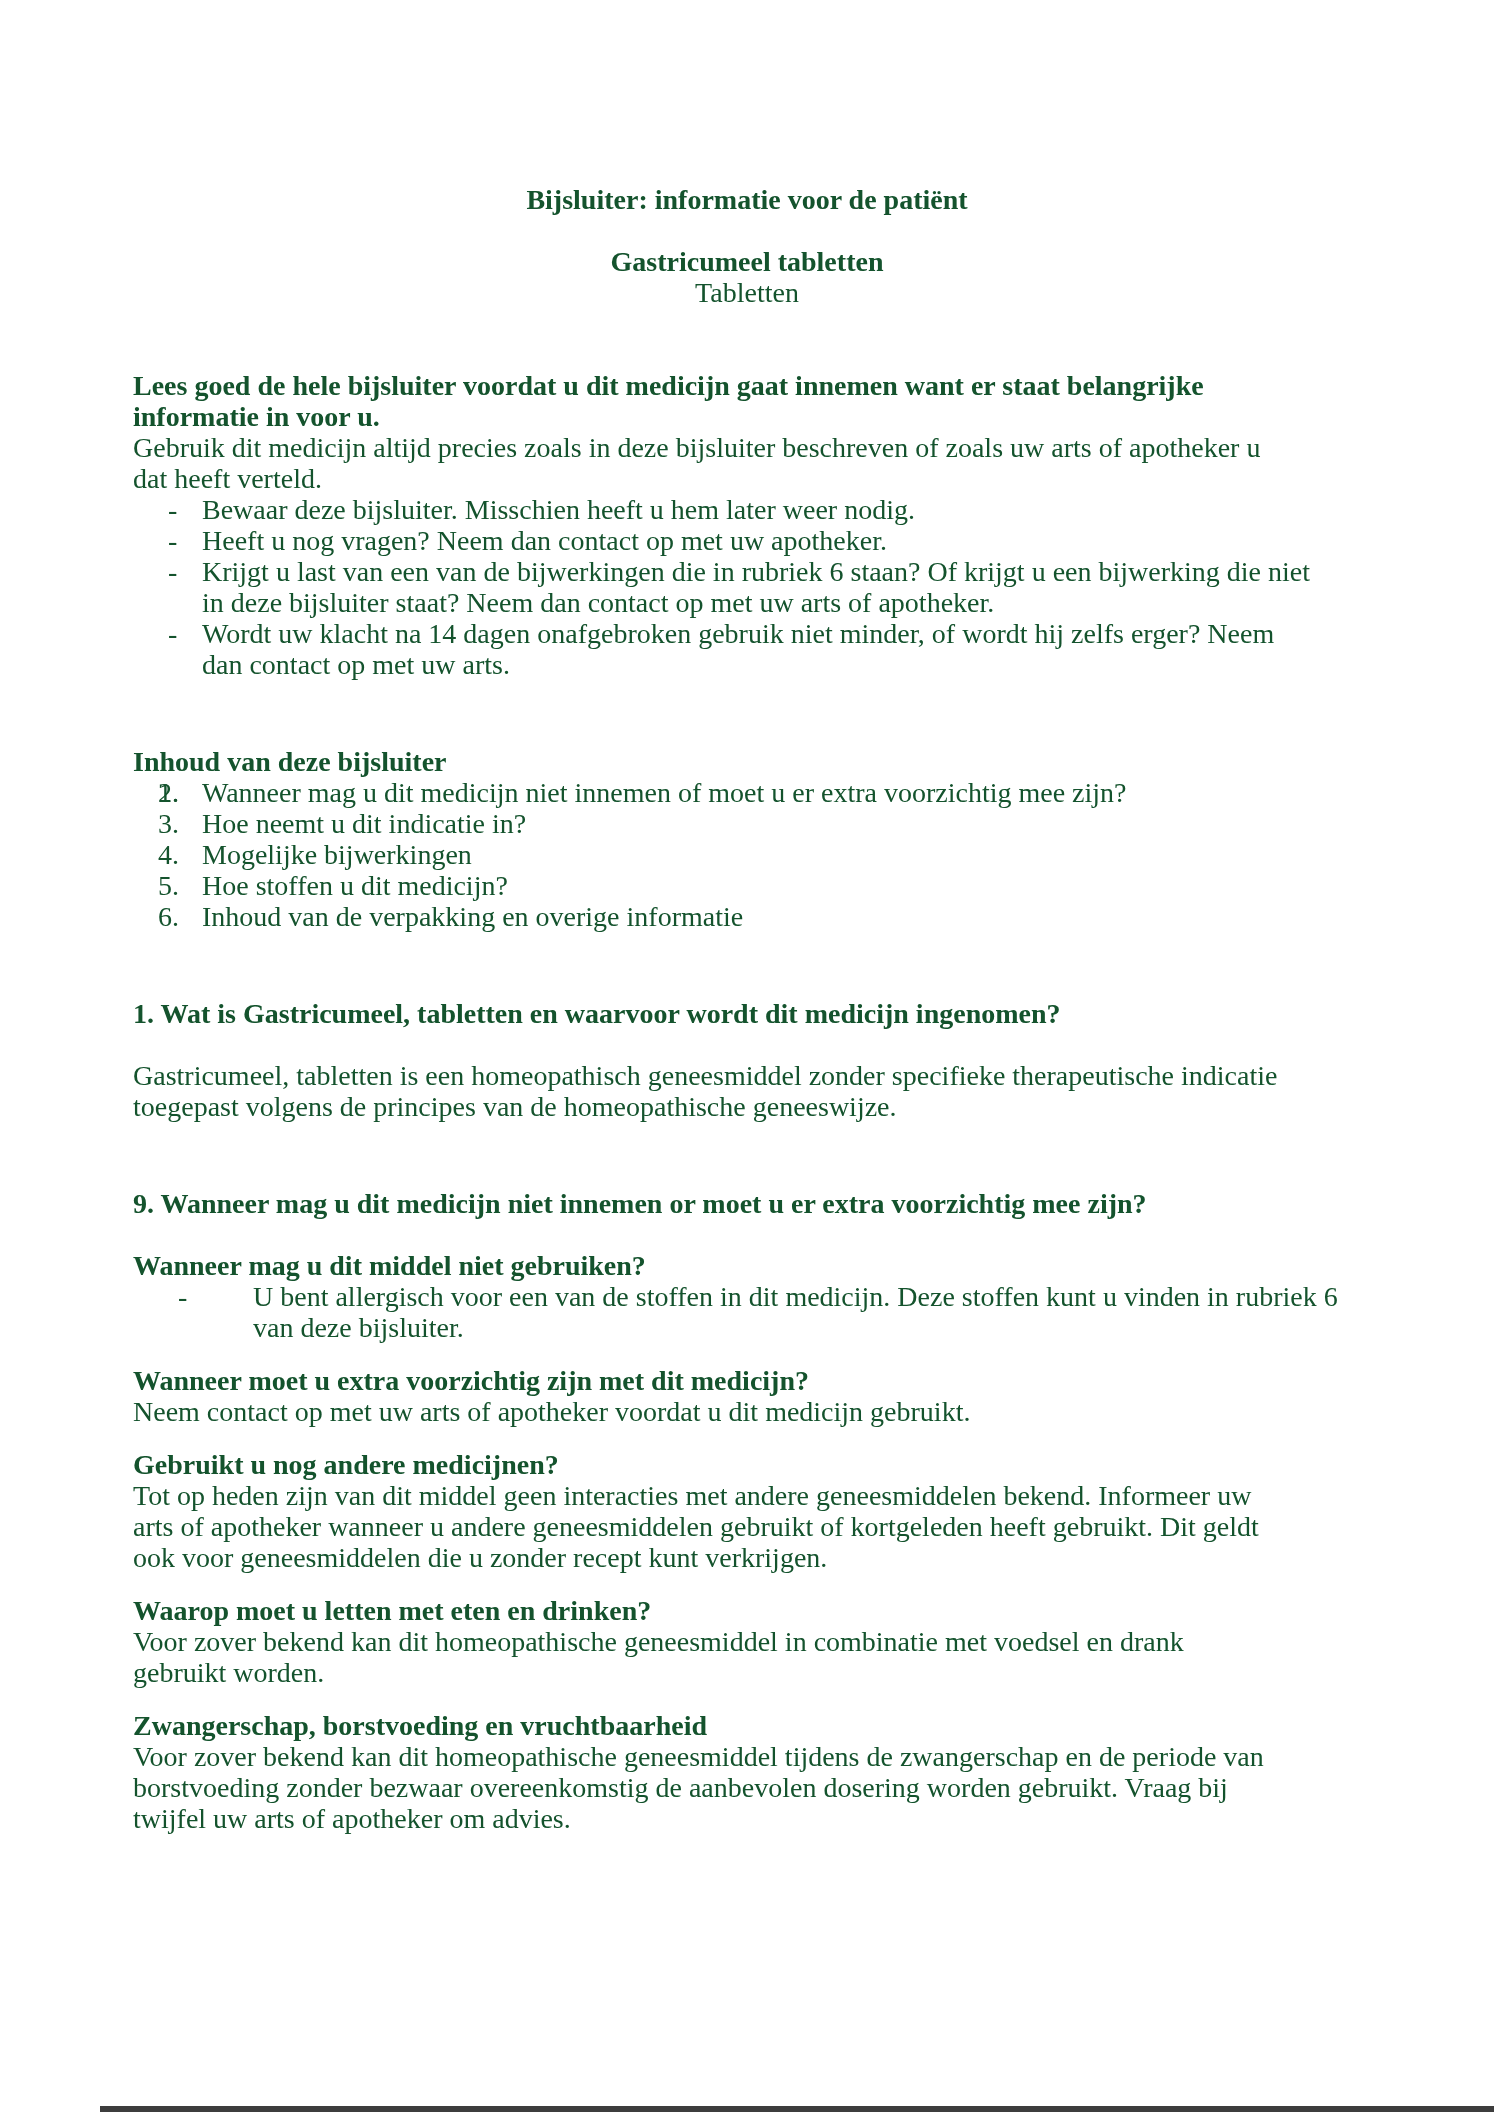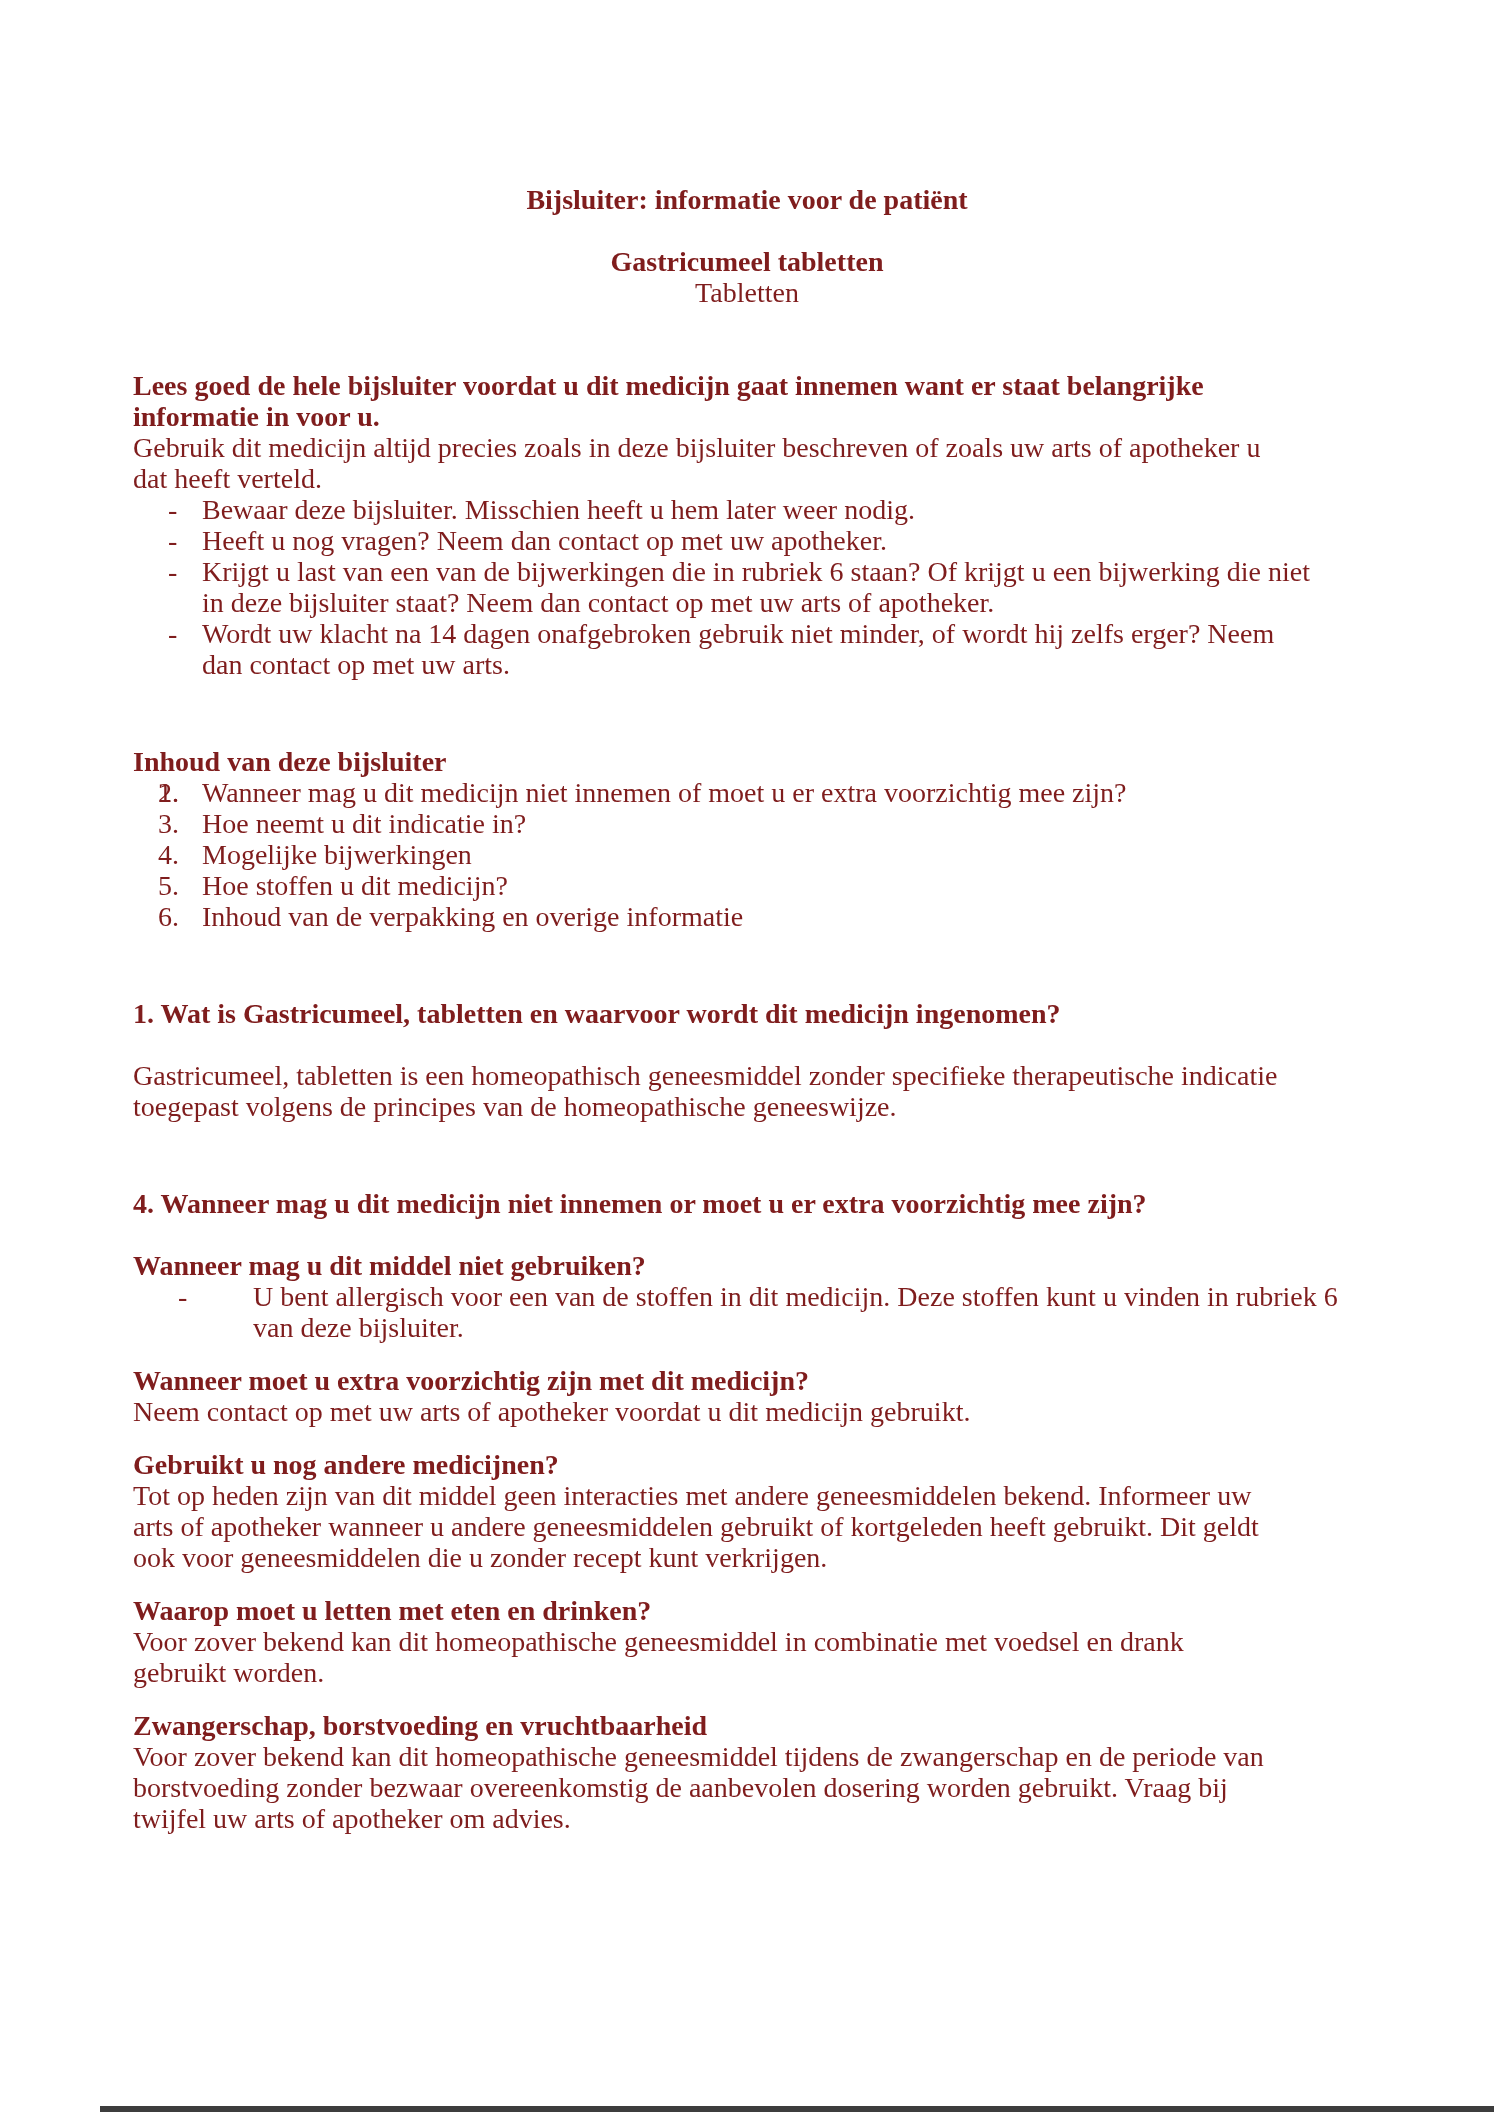--- a/index.html
+++ b/index.html
@@ -10,21 +10,21 @@
   .page {
     position: relative;
     width: 1494px;
     height: 2112px;
     background: #ffffff;
     box-sizing: border-box;
     padding: 184px 40px 0 133px;
     font-family: "Liberation Serif", "DejaVu Serif", serif;
     font-size: 28px;
     line-height: 31px;
-    color: #7f1d1d;
+    color: #14532d;
     overflow: hidden;
   }
   .t { white-space: pre-line; }
   .b { font-weight: bold; }
   .doc-header {
     text-align: center;
     margin-left: -133px;
     margin-right: -40px;
   }
   .mt1 { margin-top: 31px; }   
@@ -133,21 +133,21 @@
     </div>
   </div>
 
   <div class="mt-sec">
     <div class="b t">1. Wat is Gastricumeel, tabletten en waarvoor wordt dit medicijn ingenomen?</div>
     <div class="t mt1">Gastricumeel, tabletten is een homeopathisch geneesmiddel zonder specifieke therapeutische indicatie
 toegepast volgens de principes van de homeopathische geneeswijze.</div>
   </div>
 
   <div class="mt-sec">
-    <div class="b t">4. Wanneer mag u dit medicijn niet innemen or moet u er extra voorzichtig mee zijn?</div>
+    <div class="b t">9. Wanneer mag u dit medicijn niet innemen or moet u er extra voorzichtig mee zijn?</div>
 
     <div class="mt1">
       <div class="b t">Wanneer mag u dit middel niet gebruiken?</div>
       <div class="li-deep">
         <span class="marker">-</span>
         <span class="t">U bent allergisch voor een van de stoffen in dit medicijn. Deze stoffen kunt u vinden in rubriek 6
 van deze bijsluiter.</span>
       </div>
     </div>
 

